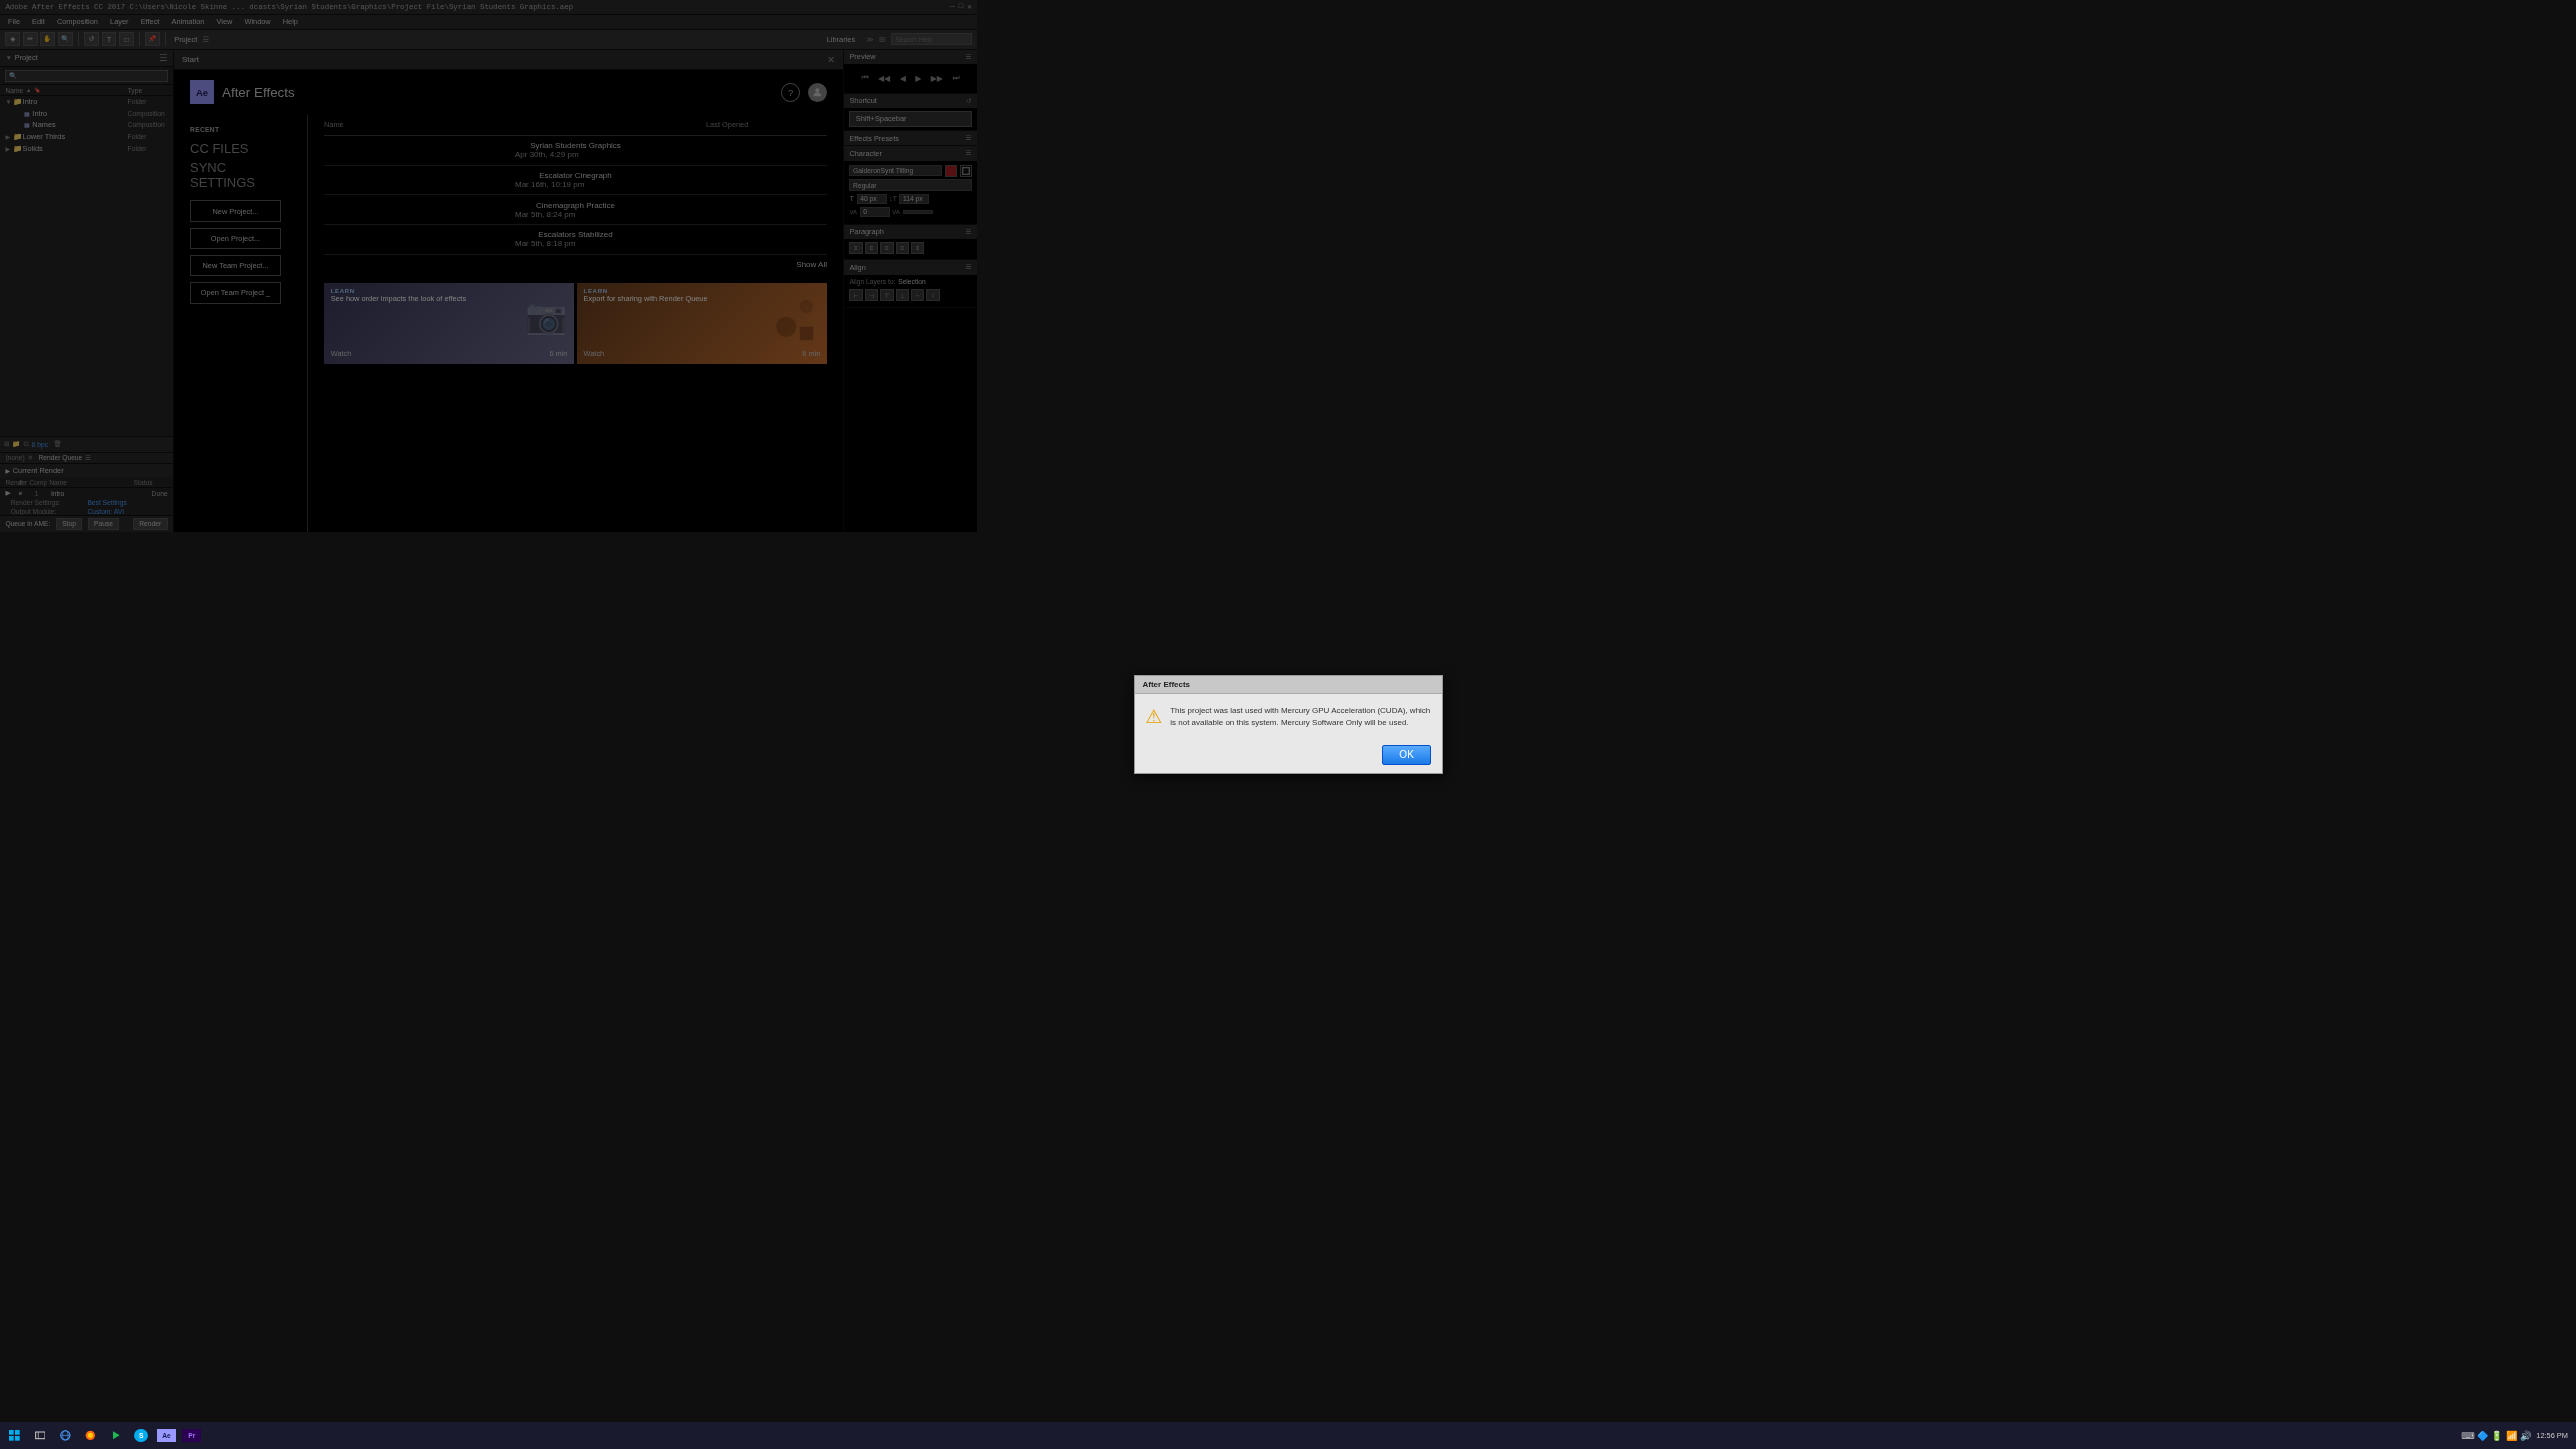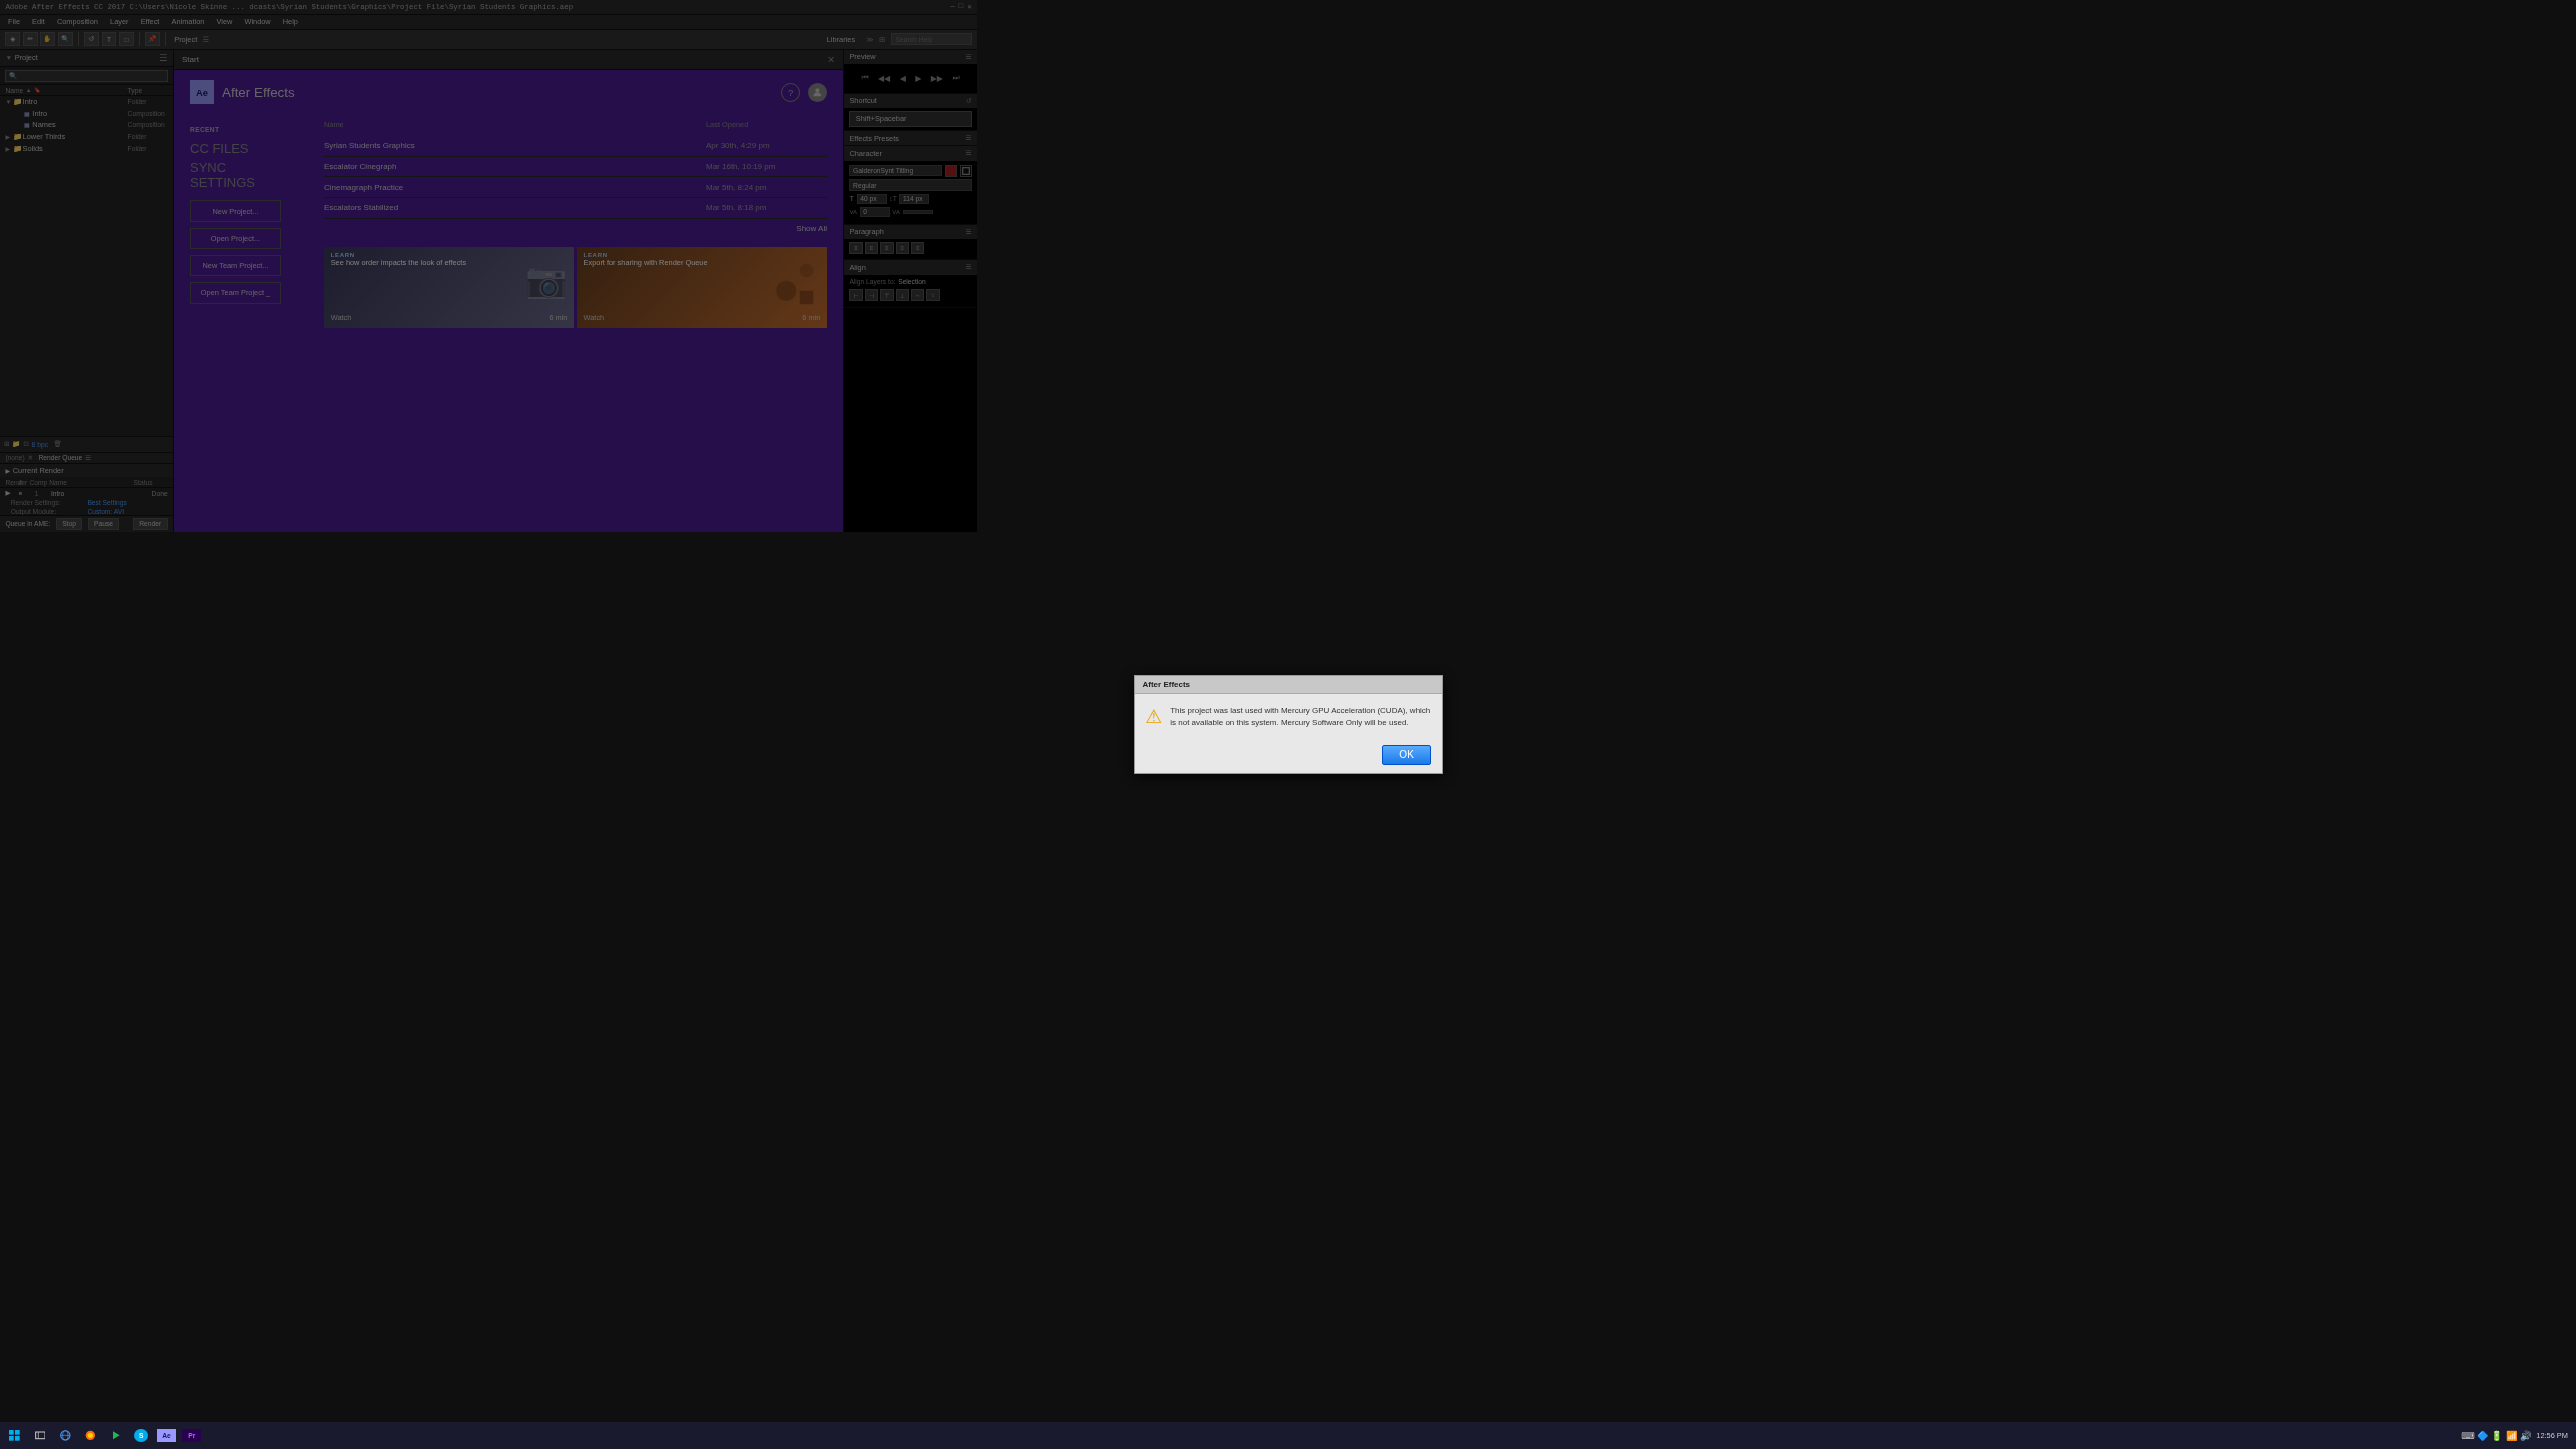--- a/index.html
+++ b/index.html
@@ -198,21 +198,21 @@
       font-size: 6.7px;
       color: #aaa;
       gap: 2.7px;
     }
     .rq-setting-row .rq-label { color: #888; width: 74px; }
     .rq-setting-row .rq-value { color: #4a9eff; }
 
     
     #center-panel {
       flex: 1;
-      background: #4c1d95;
+      background: #000000;
       position: relative;
       overflow: hidden;
     }
     #start-bar {
       height: 20px;
       background: #2a2a2a;
       display: flex;
       align-items: center;
       padding: 0 8px;
       border-bottom: 0.7px solid #111;
@@ -331,20 +331,21 @@
     #recent-header .rh-name { flex: 1; }
     #recent-header .rh-date { width: 121px; }
     .recent-row {
       display: flex;
       align-items: center;
       padding: 5.4px 0;
       border-bottom: 0.7px solid #2a2a2a;
       font-size: 8px;
       color: #ccc;
       cursor: pointer;
+      flex-direction: column;
     }
     .recent-row .rr-name { flex: 1; }
     .recent-row .rr-date { width: 121px; color: #999; }
 
     .show-all-btn {
       text-align: right;
       padding: 5.4px 0;
       font-size: 8px;
       color: #ccc;
       cursor: pointer;

